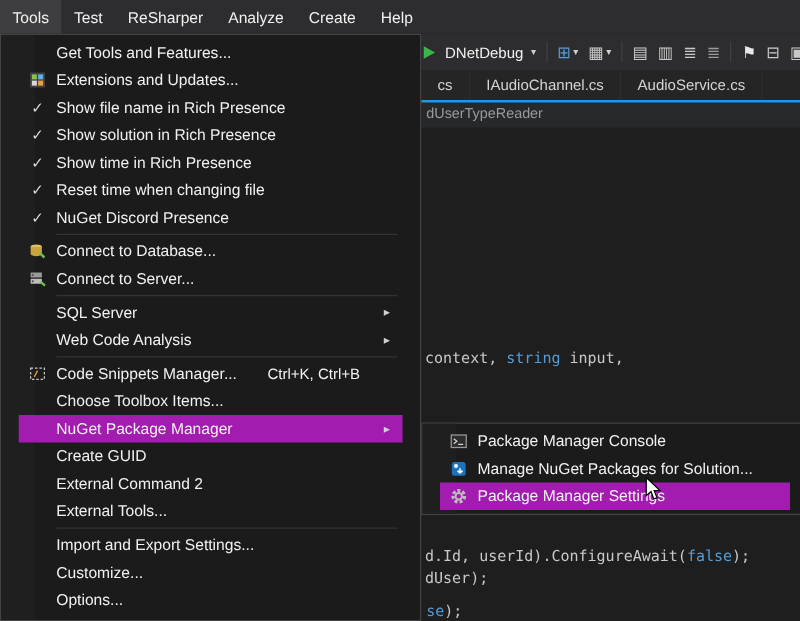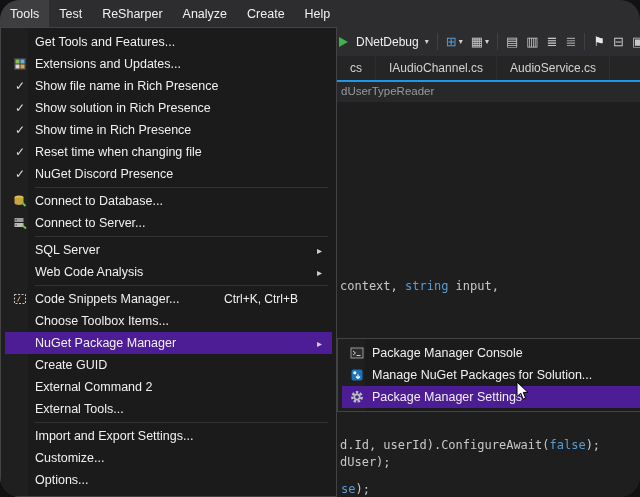--- a/index.html
+++ b/index.html
@@ -1,20 +1,20 @@
 <!DOCTYPE html>
 <html><head>
 <meta charset="utf-8">
 <style>
   * { margin:0; padding:0; box-sizing:border-box; }
   html,body { background:#111; }
   .screen{
     position:relative; width:640px; height:497px; overflow:hidden;
     background:#1e1e1e; font-family:"Liberation Sans", sans-serif;
-    cursor:default; user-select:none;border-radius:20px;
+    cursor:default; user-select:none;
   }
   
   .menubar{ position:absolute; top:0; left:0; right:0; height:27px;
     background:#2d2d30; display:flex; align-items:stretch; z-index:60;
     color:#f1f1f1; font-size:12.5px; }
   .menubar-item{ display:flex; align-items:center; padding:0 10px; }
   .menubar-item.active{ background:#3e3e40; }
   
   .toolbar{ position:absolute; top:27px; left:0; right:0; height:29px; background:#2d2d30; z-index:10; }
   .tb-inner{ position:absolute; left:339px; top:0; height:29px; display:flex; align-items:center; gap:8px; color:#c8c8c8; }
@@ -37,23 +37,23 @@
   .code-line{ position:absolute; white-space:pre; }
   .cl-0{ top:279px; left:340px; }
   .cl-1{ top:306px; left:437px; }
   .cl-2{ top:438px; left:340px; }
   .cl-3{ top:455px; left:340px; }
   .cl-4{ top:482px; left:341px; }
   
   .tools-menu{ position:absolute; top:27px; left:0; width:337px; height:470px;
     background:#1b1b1c; border:1px solid #434346; z-index:100; }
   .tools-menu::before{ content:""; position:absolute; left:0; top:0; bottom:0; width:27px; background:#1f1f20; }
-  .menu-list{ position:relative; padding:3px 4px; }
+  .menu-list{ position:relative; padding:3px 14px; }
   .menu-item{ height:22px; display:flex; align-items:center; font-size:12.5px; color:#f1f1f1; position:relative; }
-  .menu-item.hl{ background:#4c1d95; }
+  .menu-item.hl{ background:#a21caf; }
   .mi-ic{ flex:0 0 30px; display:flex; justify-content:center; align-items:center; }
   .g-check{ color:#dcdcdc; font-size:12px; }
   .mi-lbl{ flex:1; white-space:nowrap; }
   .mi-sc{ position:absolute; right:34px; font-size:12px; color:#f1f1f1; }
   .mi-arr{ position:absolute; right:10px; top:50%; transform:translateY(-50%); font-size:10px; color:#d0d0d0; }
   .menu-sep{ height:1px; background:#333337; margin:2px 4px 2px 30px; }
   .nuget-submenu{ position:absolute; left:337px; top:338px; width:310px;
     background:#1b1b1c; border:1px solid #434346; z-index:110; }
   .nuget-submenu::before{ content:""; position:absolute; left:0; top:0; bottom:0; width:27px; background:#1f1f20; }
   

